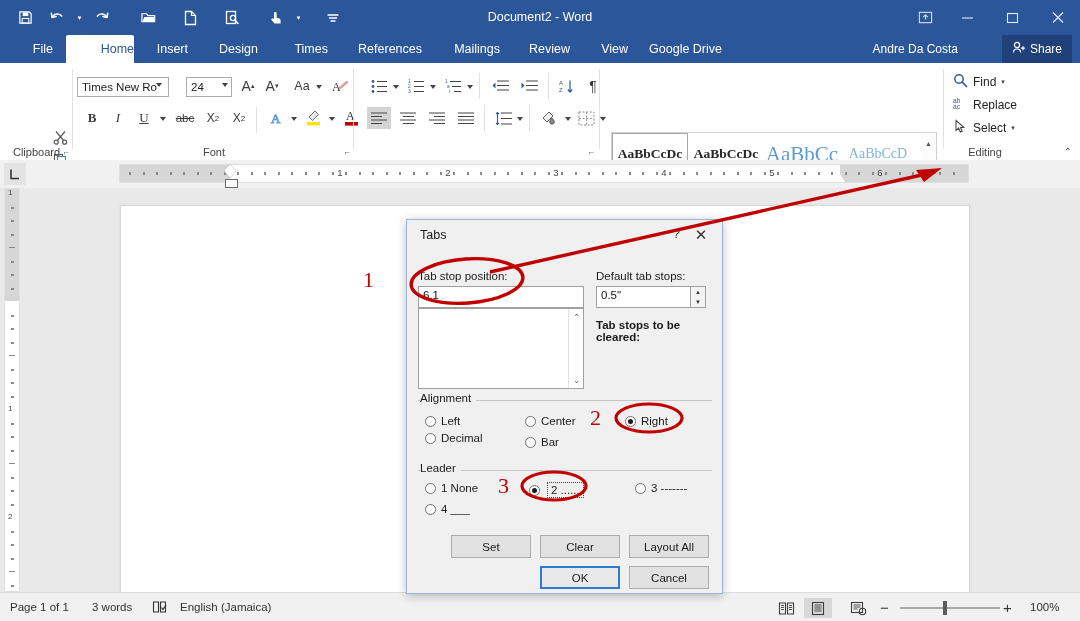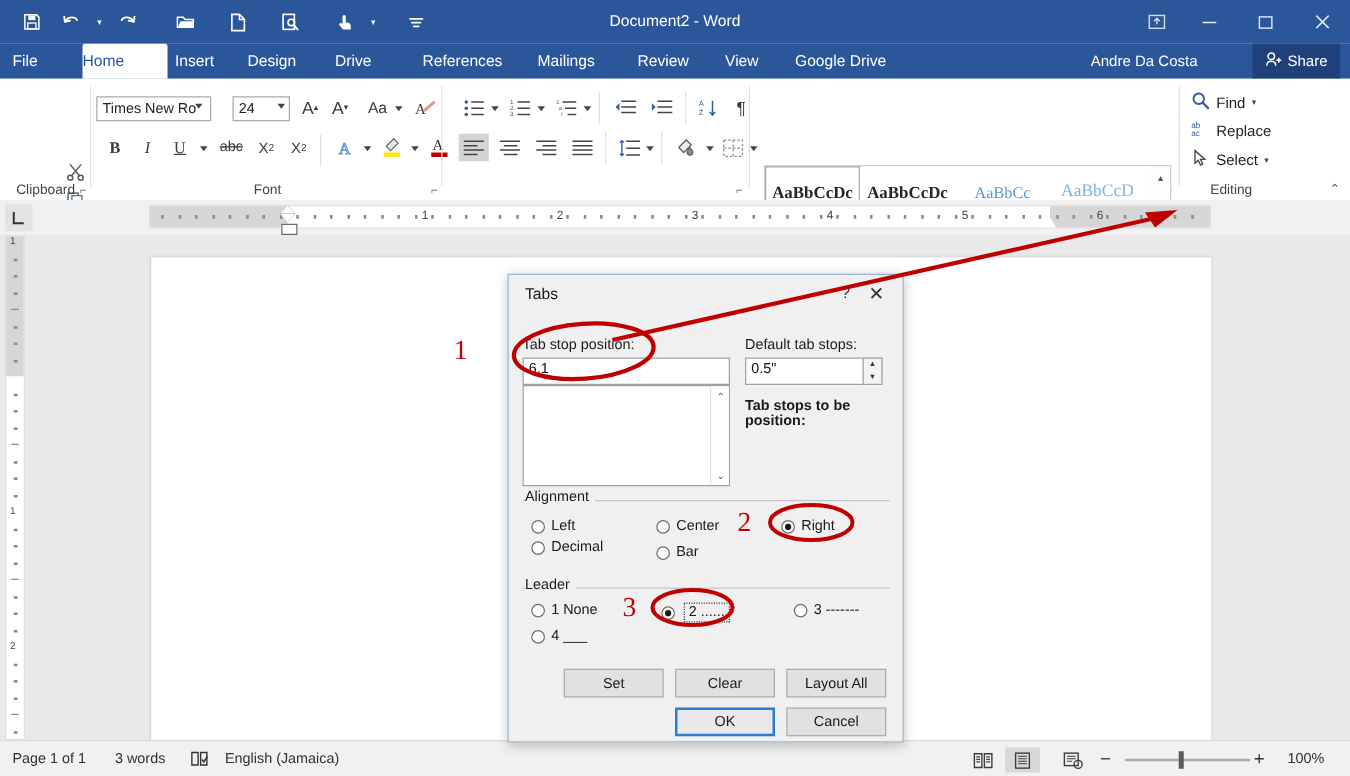--- a/index.html
+++ b/index.html
@@ -17,21 +17,21 @@
   .qat-btn{width:30px;height:30px;display:flex;align-items:center;justify-content:center;color:#fff;position:relative;}
   .qat-btn svg{display:block;}
   .qat-caret{width:11px;height:30px;display:flex;align-items:center;justify-content:center;color:#fff;font-size:7px;}
   .doc-title{position:absolute;left:0;top:0;width:1080px;height:35px;line-height:35px;text-align:center;color:#fff;font-size:12.5px;}
   .wincontrols{position:absolute;right:0;top:0;height:35px;display:flex;align-items:center;}
   .wc{width:45px;height:35px;display:flex;align-items:center;justify-content:center;color:#cfdcef;}
   .wc.ribbonopt{width:40px;}
 
   
   .tabsrow{position:absolute;left:0;top:35px;width:1080px;height:28px;background:#2b579a;}
-  .tab{position:absolute;top:0;height:28px;line-height:28px;color:#fff;font-size:12.5px;text-align:left;cursor:default;}
+  .tab{position:absolute;top:0;height:28px;line-height:28px;color:#fff;font-size:12.5px;text-align:right;cursor:default;}
   .tab.active{background:#fff;color:#2b579a;border-radius:2px 2px 0 0;}
   .tellme{position:absolute;top:0;height:28px;line-height:28px;color:#e8eef8;font-size:12px;display:flex;align-items:flex-start;gap:5px;margin-top:34px;}
   .userchip{position:absolute;top:0;height:28px;line-height:28px;color:#fff;font-size:12px;}
   .sharechip{position:absolute;top:0;height:28px;display:flex;align-items:center;gap:4px;color:#fff;font-size:12px;background:#1f4079;padding:0 10px;}
 
   
   .ribbon{position:absolute;left:0;top:63px;width:1080px;height:97px;background:#fff;border-bottom:1px solid #d4d4d4;}
   .grp{position:absolute;top:0;height:97px;}
   .grp-label{position:absolute;bottom:2px;width:100%;text-align:center;font-size:11px;color:#444;}
   .grp-sep{position:absolute;top:6px;width:1px;height:80px;background:#e1e1e1;}
@@ -192,21 +192,21 @@
           </svg>
       </div>
     </div>
   </div>
 
   <div class="tabsrow">
     <div class="tab" style="left:10px;width:43px">File</div>
     <div class="tab active" style="left:66px;width:68px">Home</div>
     <div class="tab" style="left:140px;width:48px">Insert</div>
     <div class="tab" style="left:198px;width:60px">Design</div>
-    <div class="tab" style="left:268px;width:60px">Drive</div>
+    <div class="tab" style="left:268px;width:60px">Times</div>
     <div class="tab" style="left:338px;width:84px">References</div>
     <div class="tab" style="left:430px;width:70px">Mailings</div>
     <div class="tab" style="left:510px;width:60px">Review</div>
     <div class="tab" style="left:580px;width:48px">View</div>
     <div class="tab" style="left:636px;width:86px">Google Drive</div>
 
     <div class="tellme" style="left:748px">
       <span>
         <svg width="12" height="14" viewBox="0 0 12 14">
             <path d="M6 1a4 4 0 0 0-2.3 7.3V10h4.6V8.3A4 4 0 0 0 6 1z" fill="none" stroke="#e8eef8" stroke-width="1.1"></path>
@@ -426,21 +426,21 @@
     <div class="style-gallery">
       <div class="style-cell sel">
         <span class="style-prev" style="font-weight:bold">AaBbCcDc</span>
         <span class="style-name">¶ Normal</span>
       </div>
       <div class="style-cell">
         <span class="style-prev" style="font-weight:bold">AaBbCcDc</span>
         <span class="style-name">¶ No Spac...</span>
       </div>
       <div class="style-cell">
-        <span class="style-prev" style="color:#5b9bd5;font-size:13px">AaBbCc</span>
+        <span class="style-prev" style="color:#5b9bd5;font-size:21px">AaBbCc</span>
         <span class="style-name">Heading 1</span>
       </div>
       <div class="style-cell">
         <span class="style-prev" style="color:#7fb4df;font-size:14px">AaBbCcD</span>
         <span class="style-name">Heading 2</span>
       </div>
     </div>
     <div class="gallery-scroll">
       <div class="gs-btn">▲</div>
       <div class="gs-btn">▼</div>
@@ -659,21 +659,21 @@
         <div class="sb-arrow" style="bottom:1px">⌄</div>
       </div>
     </div>
 
     <div class="dlg-lbl" style="left:189px;top:50px">Default tab stops:</div>
     <div class="dlg-input" style="left:189px;top:66px;width:110px;height:22px">0.5"</div>
     <div class="spin" style="left:283px;top:66px;height:22px">
       <div>▲</div>
       <div>▼</div>
     </div>
-    <div class="dlg-lbl" style="left:189px;top:99px;font-weight:bold">Tab stops to be position:</div>
+    <div class="dlg-lbl" style="left:189px;top:99px;font-weight:bold">Tab stops to be cleared:</div>
 
     <div class="gbox" style="left:11px;top:180px;width:294px;height:58px"></div>
     <div class="gbox-title" style="left:13px;top:172px">Alignment</div>
     <div class="radio" style="left:18px;top:195px">
       <span class="dot"></span>
       <span>Left</span>
     </div>
     <div class="radio" style="left:118px;top:195px">
       <span class="dot"></span>
       <span>Center</span>

